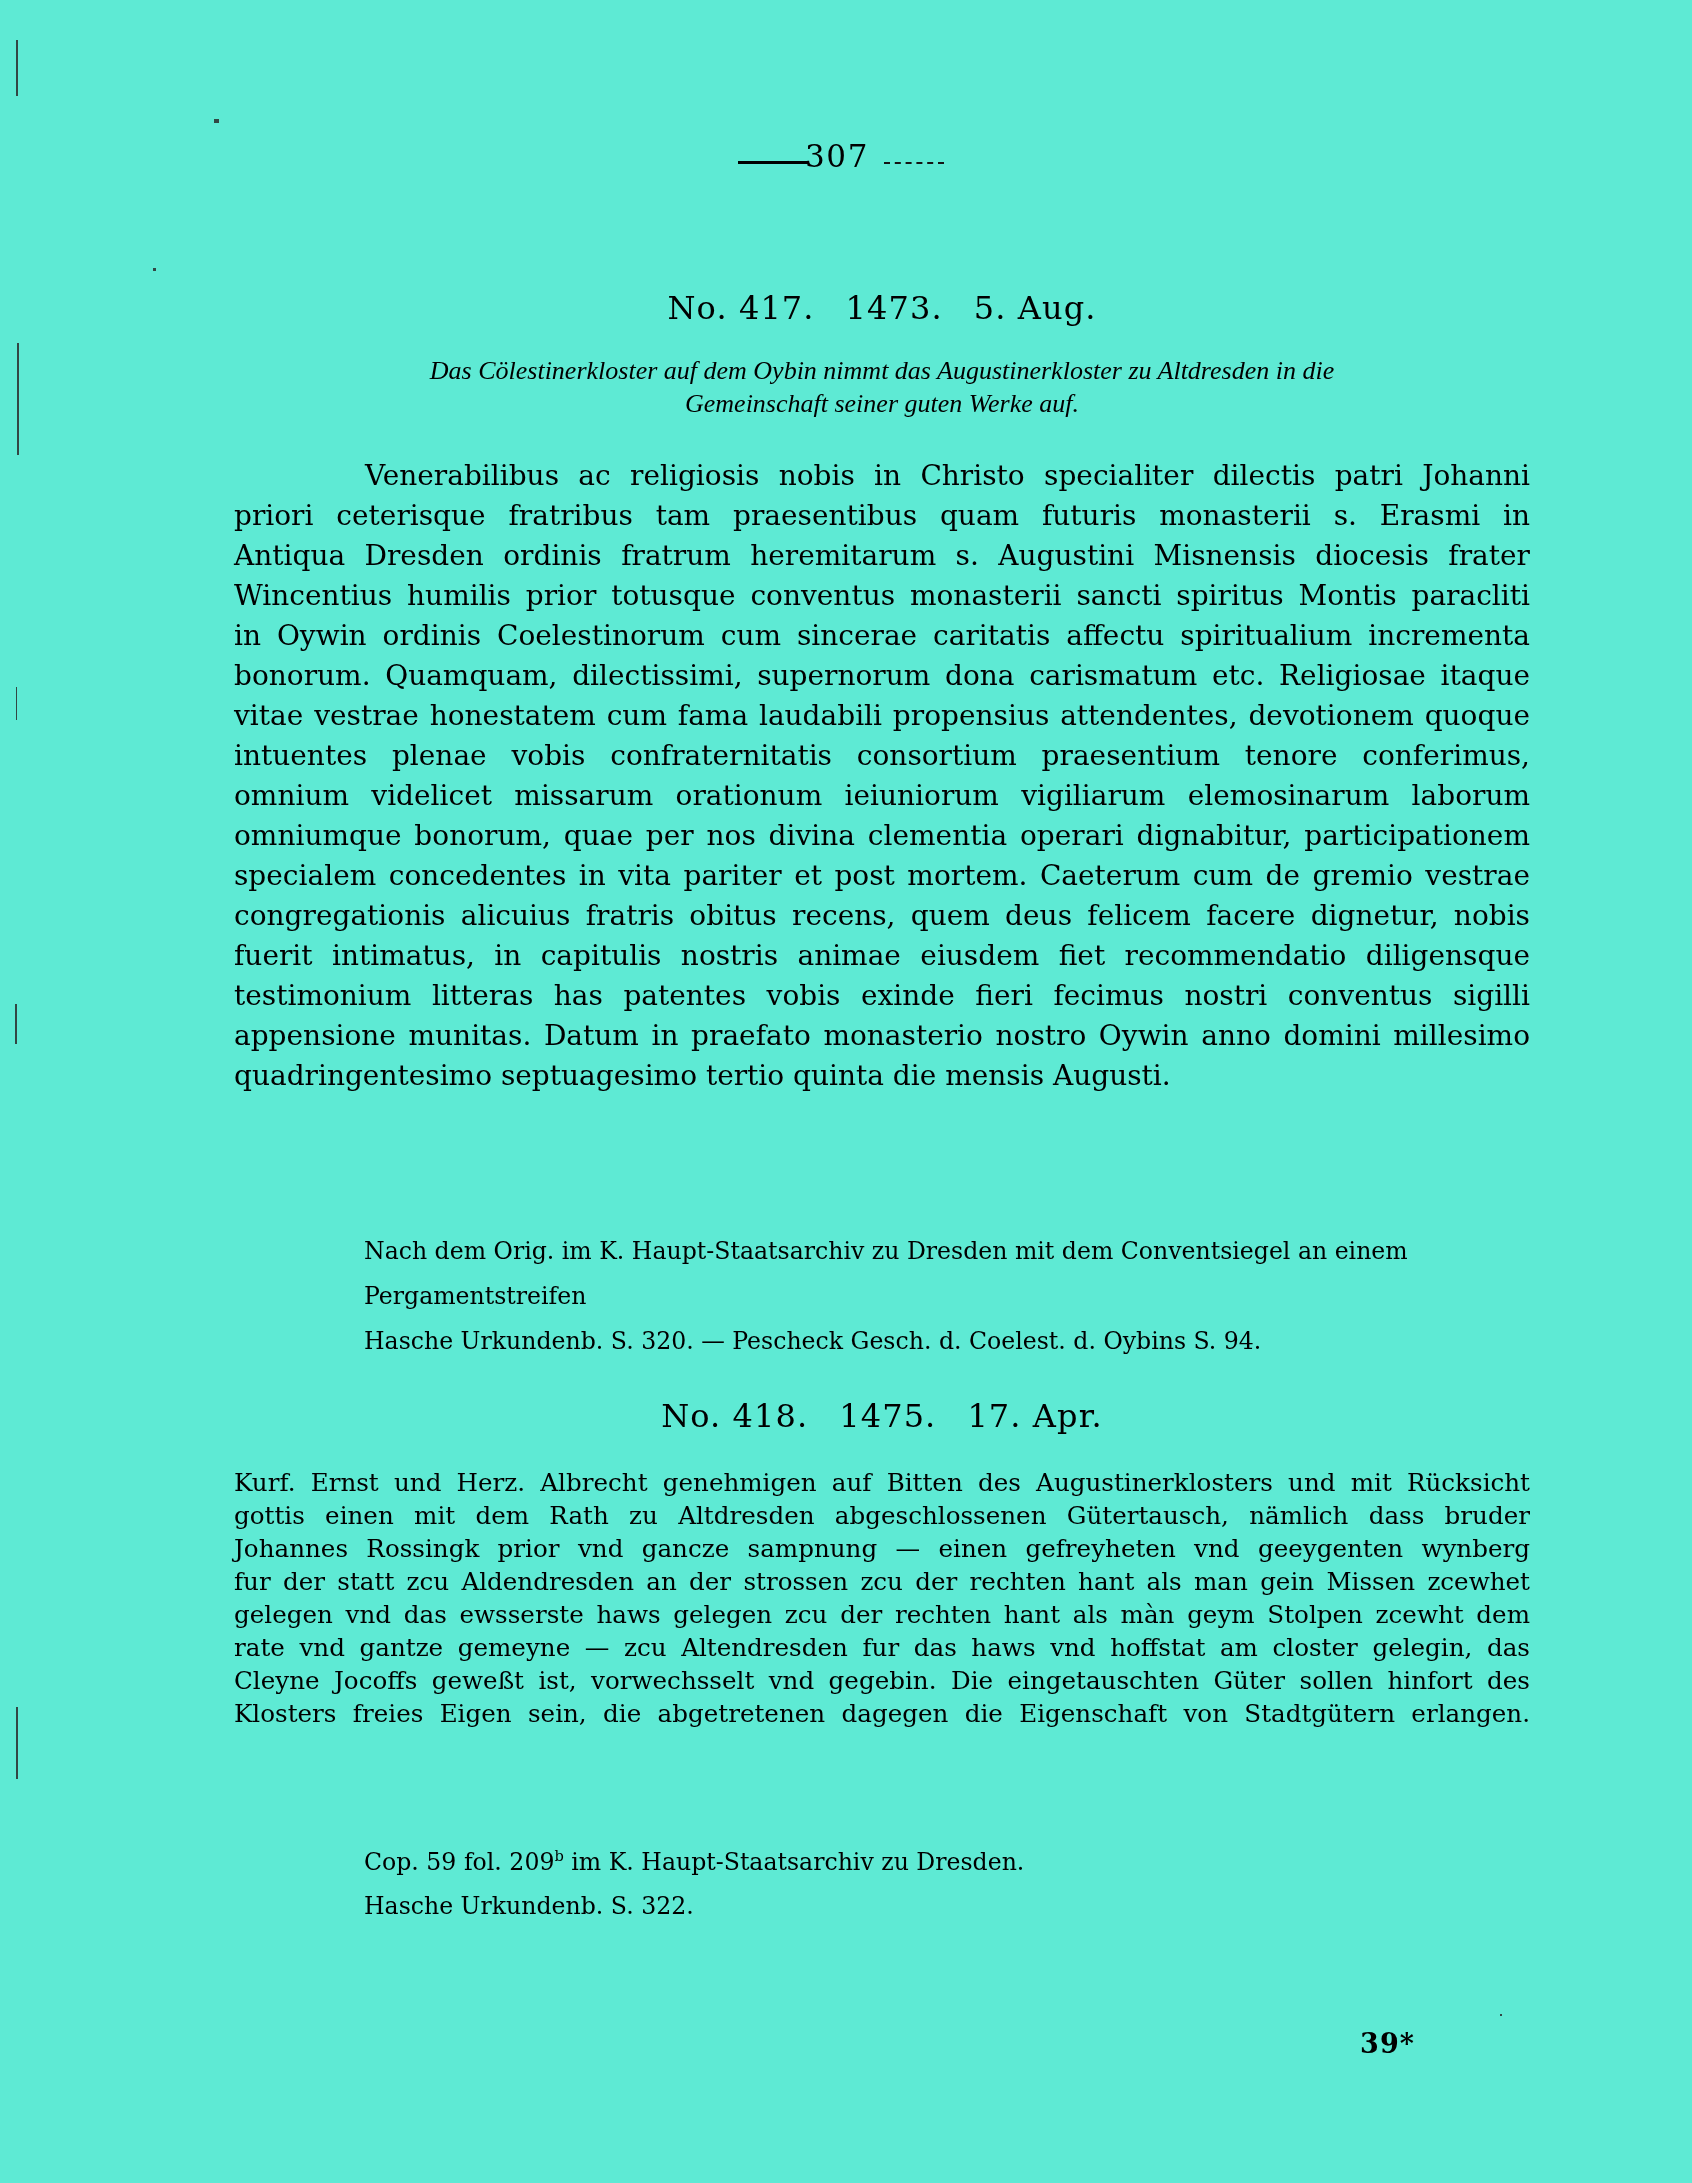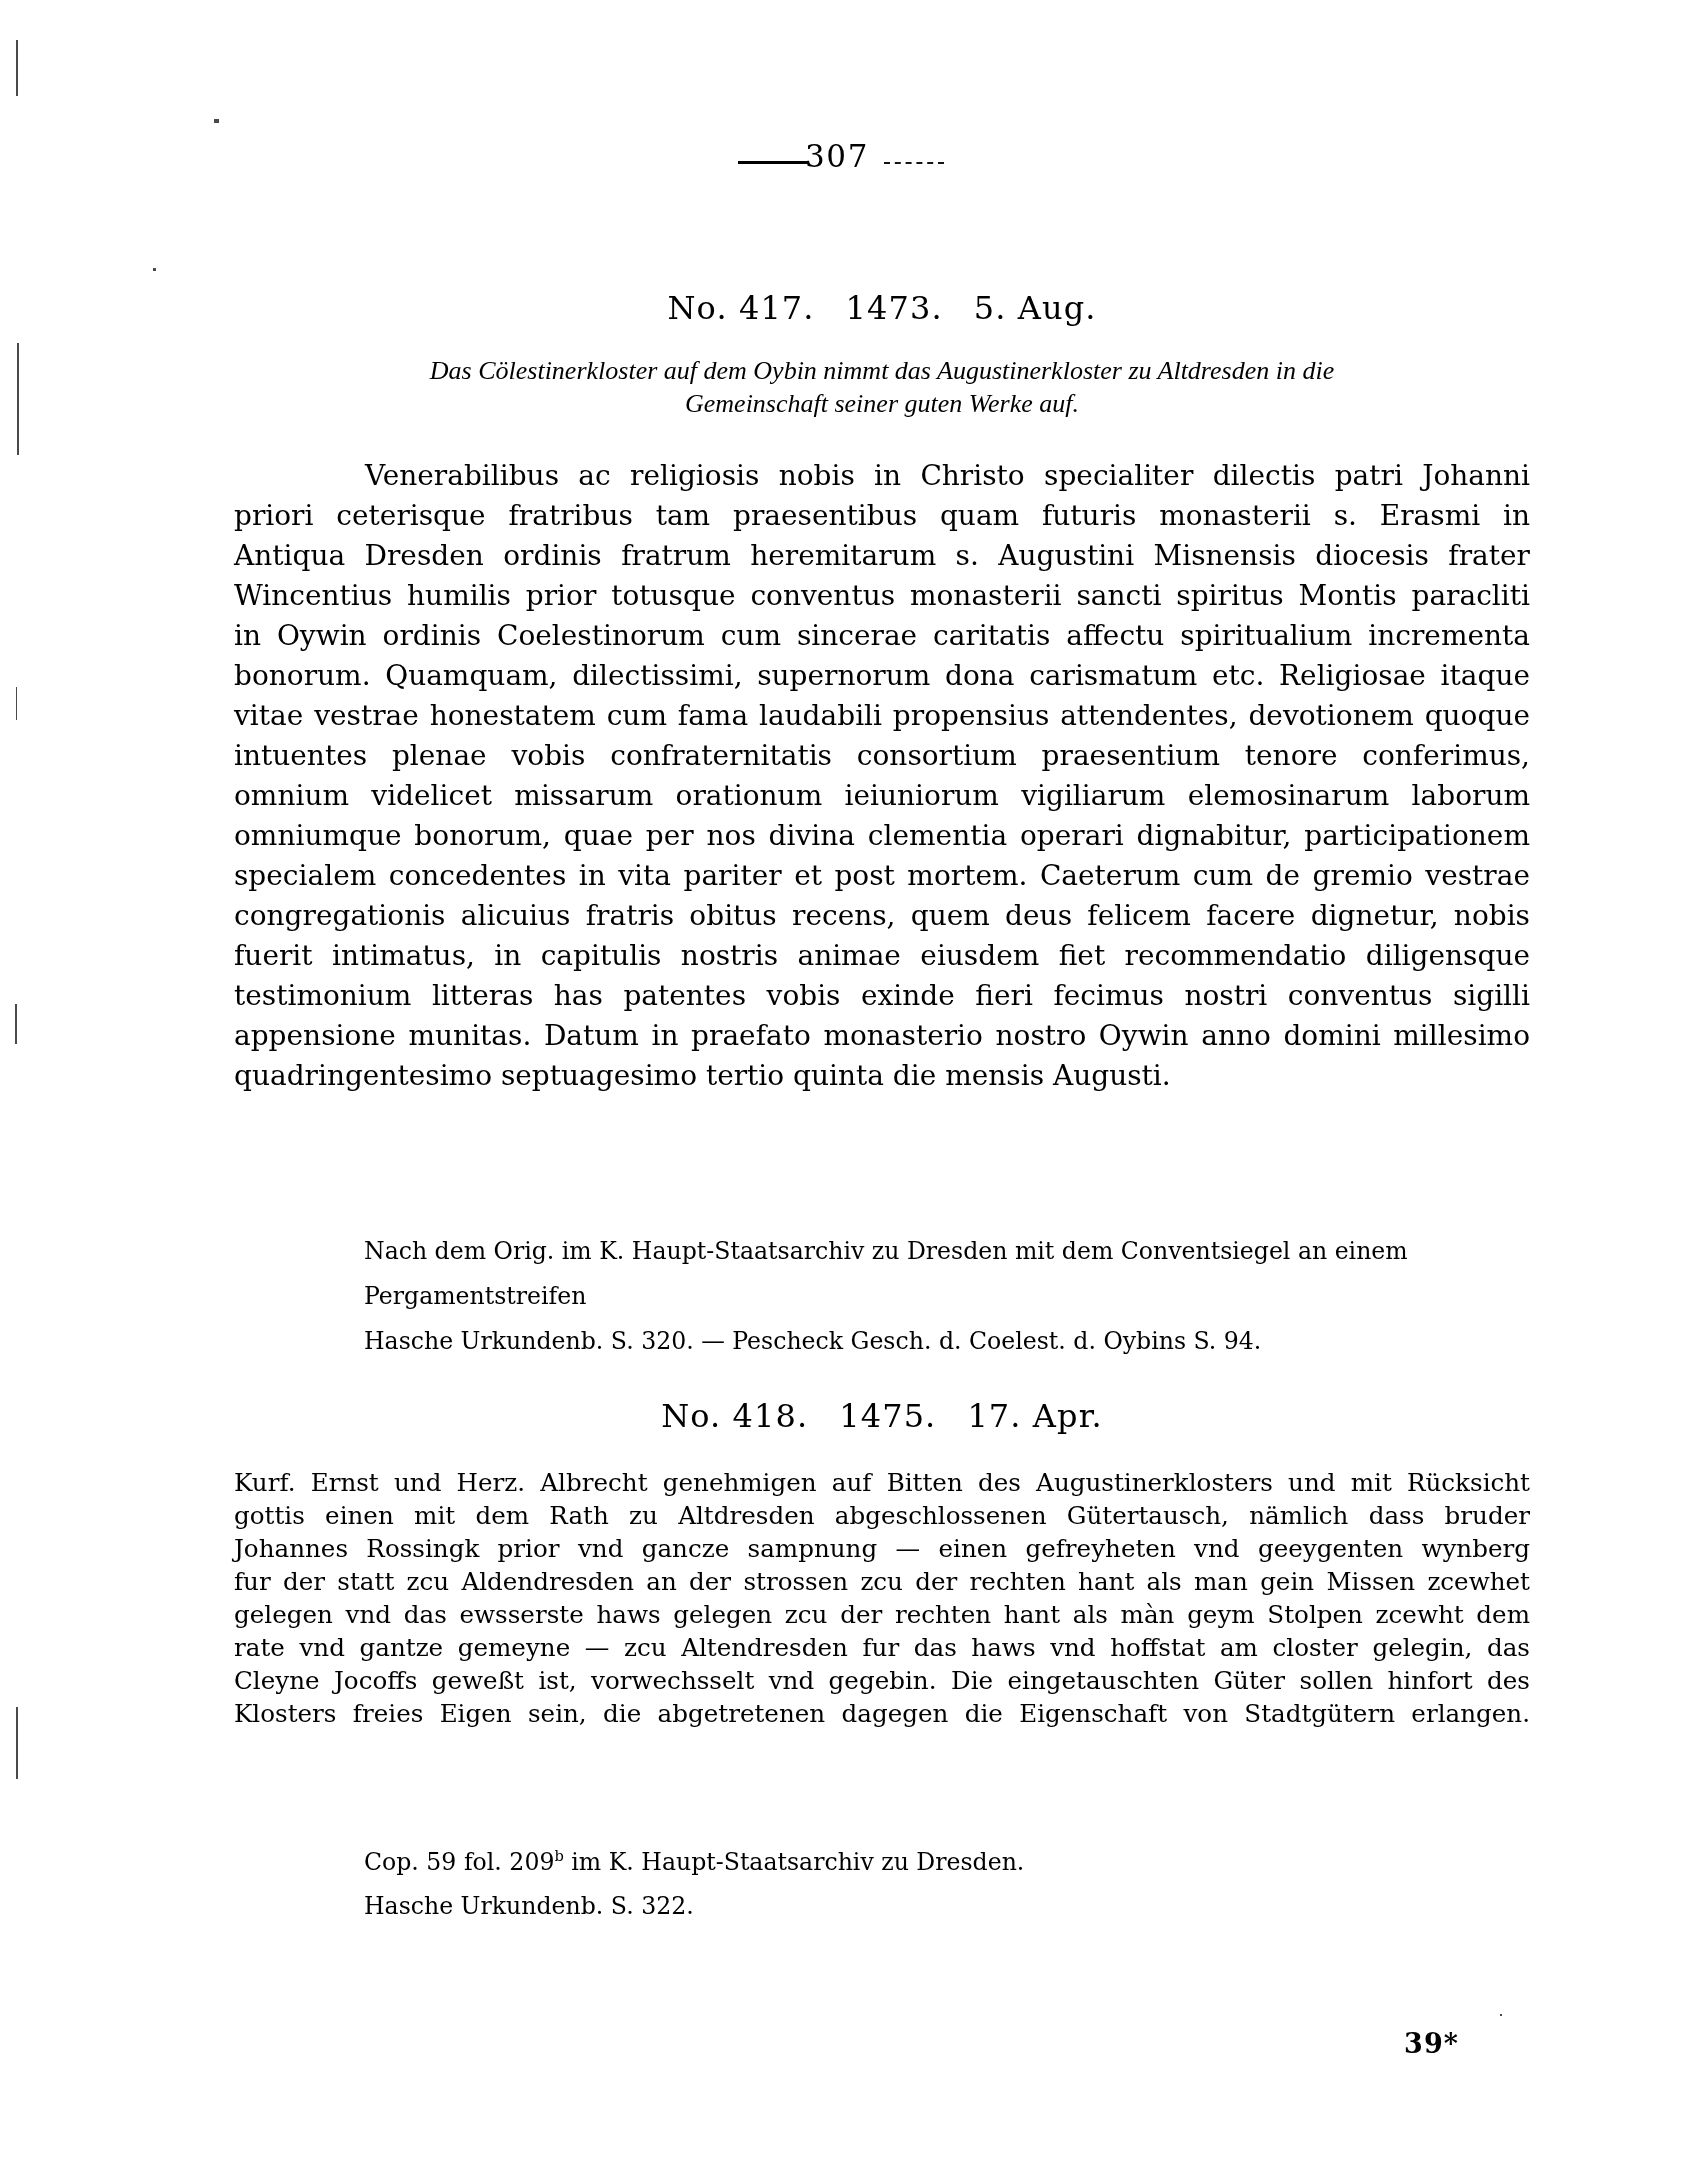--- a/index.html
+++ b/index.html
@@ -1,19 +1,19 @@
 <!DOCTYPE html>
 <html style="font-size:8.6px"><head>
 <meta charset="utf-8">
 <style>
   html,body{margin:0;padding:0;background:#e8e8e8;}
   .page{
     position:relative;
     width:1692px;height:2183px;
-    background:#ffffff;
+    background:#5eead4;
     color:#000;
     font-family:"DejaVu Serif","Liberation Serif",serif;
     overflow:hidden;
   }
   
   .hdr-rule-left{position:absolute;left:738px;top:161px;width:71px;height:2.7px;background:#000;}
   .hdr-rule-right{position:absolute;left:884px;top:162px;width:60px;border-top:2.1px dashed #141414;}
   .page-number{
     position:absolute;left:781px;top:138px;width:112px;
     text-align:center;font-size:31px;letter-spacing:1.6px;
@@ -49,21 +49,21 @@
   .note{
     position:absolute;left:364px;width:1188px;
     font-size:23.6px;line-height:45px;
   }
   .note417{top:1229px;}
   .note418{top:1840px;line-height:44px;}
   .note sup{font-size:0.62em;vertical-align:super;line-height:0;}
   
   .sig-mark{
     position:absolute;left:1360px;top:2028px;
-    font-size:27px;font-weight:bold;letter-spacing:1.1px;margin-left:44px;
+    font-size:27px;font-weight:bold;letter-spacing:1.1px;
   }
   
   .artifact{position:absolute;background:#2a2a2a;opacity:.85;}
 </style>
 </head>
 <body>
 
 <div class="page">
 
   <div class="hdr-rule-left"></div>

